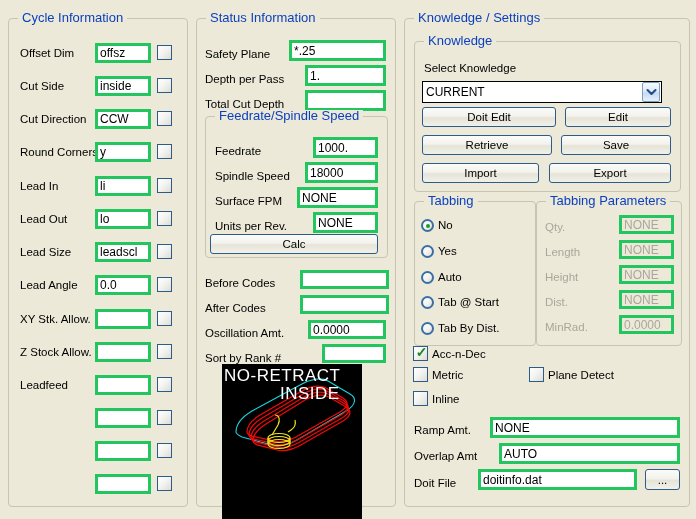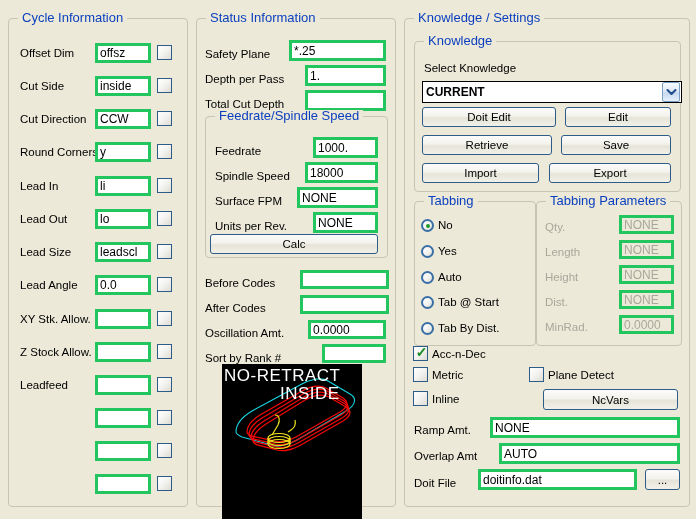--- a/index.html
+++ b/index.html
@@ -316,21 +316,21 @@
   <div class="group" style="left:404px; top:18px; width:284px; height:487px;">
     <div class="legend">Knowledge / Settings</div>
   </div>
 
   <div class="group" style="left:414px; top:41px; width:265px; height:149px;">
     <div class="legend">Knowledge</div>
   </div>
 
   <div class="lbl" style="left:424px; top:62px;">Select Knowledge</div>
 
-  <div class="combo" style="left:422px; top:81px; width:260px; height:22px;font-weight:bold;">
+  <div class="combo" style="left:422px; top:81px; width:240px; height:22px;">
     <span class="val">CURRENT</span>
     <span class="arrowbox">
       <svg width="11" height="8" viewBox="0 0 11 8">
           <path d="M1.5 2 L5.5 6 L9.5 2" fill="none" stroke="#1e4d88" stroke-width="2.1" stroke-linecap="round" stroke-linejoin="round"></path>
         </svg>
     </span>
   </div>
 
   <div class="btn" style="left:422px; top:107px; width:134px; height:20px;">Doit Edit</div>
   <div class="btn" style="left:565px; top:107px; width:106px; height:20px;">Edit</div>
@@ -386,21 +386,20 @@
 
   <div class="cb" style="left:413px; top:367px;"></div>
   <div class="lbl" style="left:432px; top:369px;">Metric</div>
 
   <div class="cb" style="left:529px; top:367px;"></div>
   <div class="lbl" style="left:548px; top:369px;">Plane Detect</div>
 
   <div class="cb" style="left:413px; top:391px;"></div>
   <div class="lbl" style="left:432px; top:393px;">Inline</div>
 
-  <div class="btn" style="left:543px; top:389px; width:135px; height:21px;">NcVars</div>
 
   <div class="lbl" style="left:414px; top:424px;">Ramp Amt.</div>
   <div class="tf" style="left:490px; top:417px; width:190px; height:21px;">NONE</div>
 
   <div class="lbl" style="left:414px; top:450px;">Overlap Amt</div>
   <div class="tf" style="left:499px; top:443px; width:181px; height:21px;">AUTO</div>
 
   <div class="lbl" style="left:414px; top:477px;">Doit File</div>
   <div class="tf" style="left:478px; top:469px; width:159px; height:21px;">doitinfo.dat</div>
   <div class="btn" style="left:645px; top:469px; width:35px; height:21px;">...</div>

